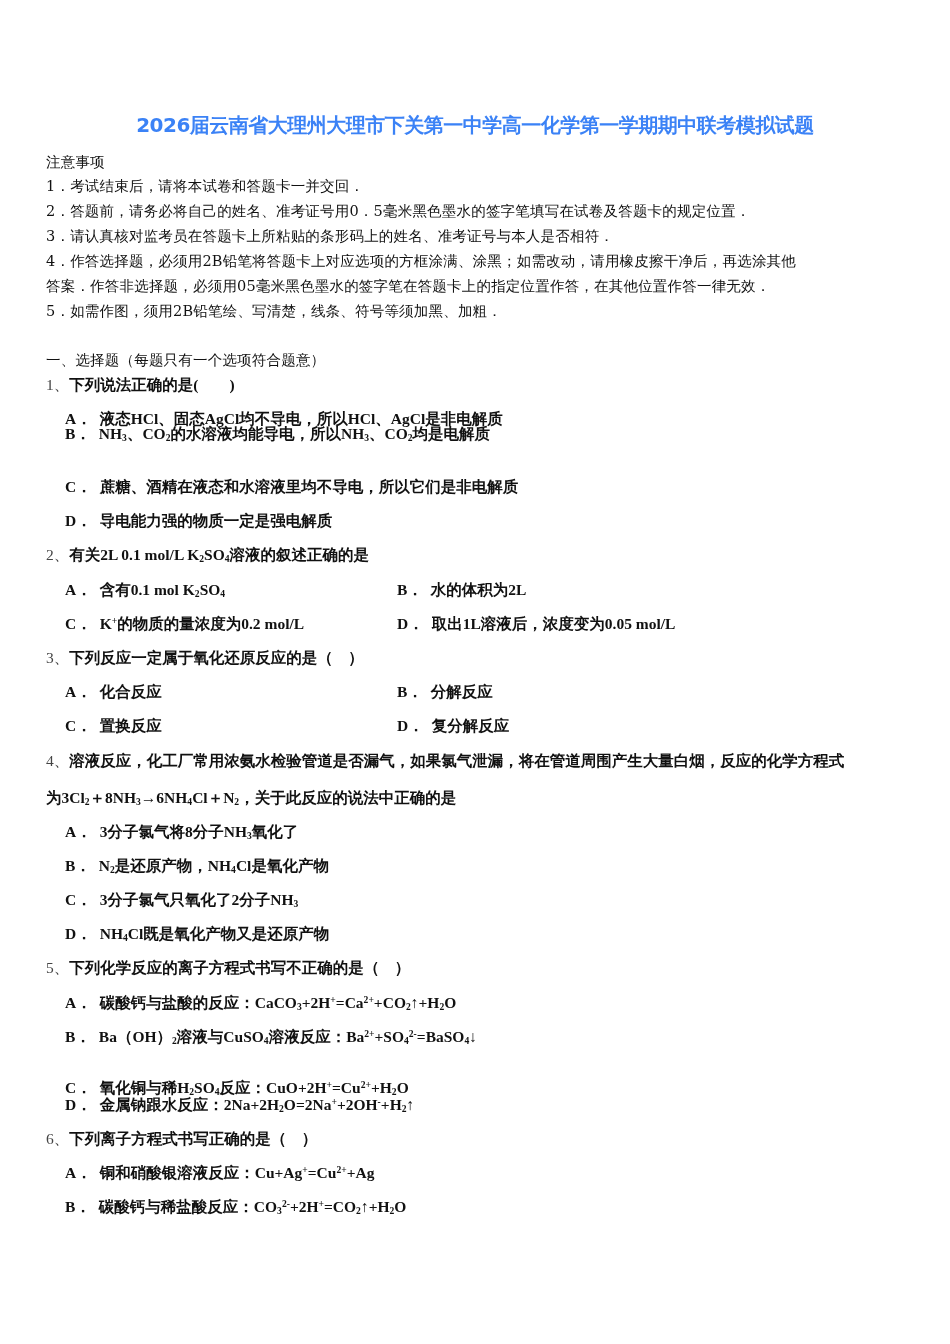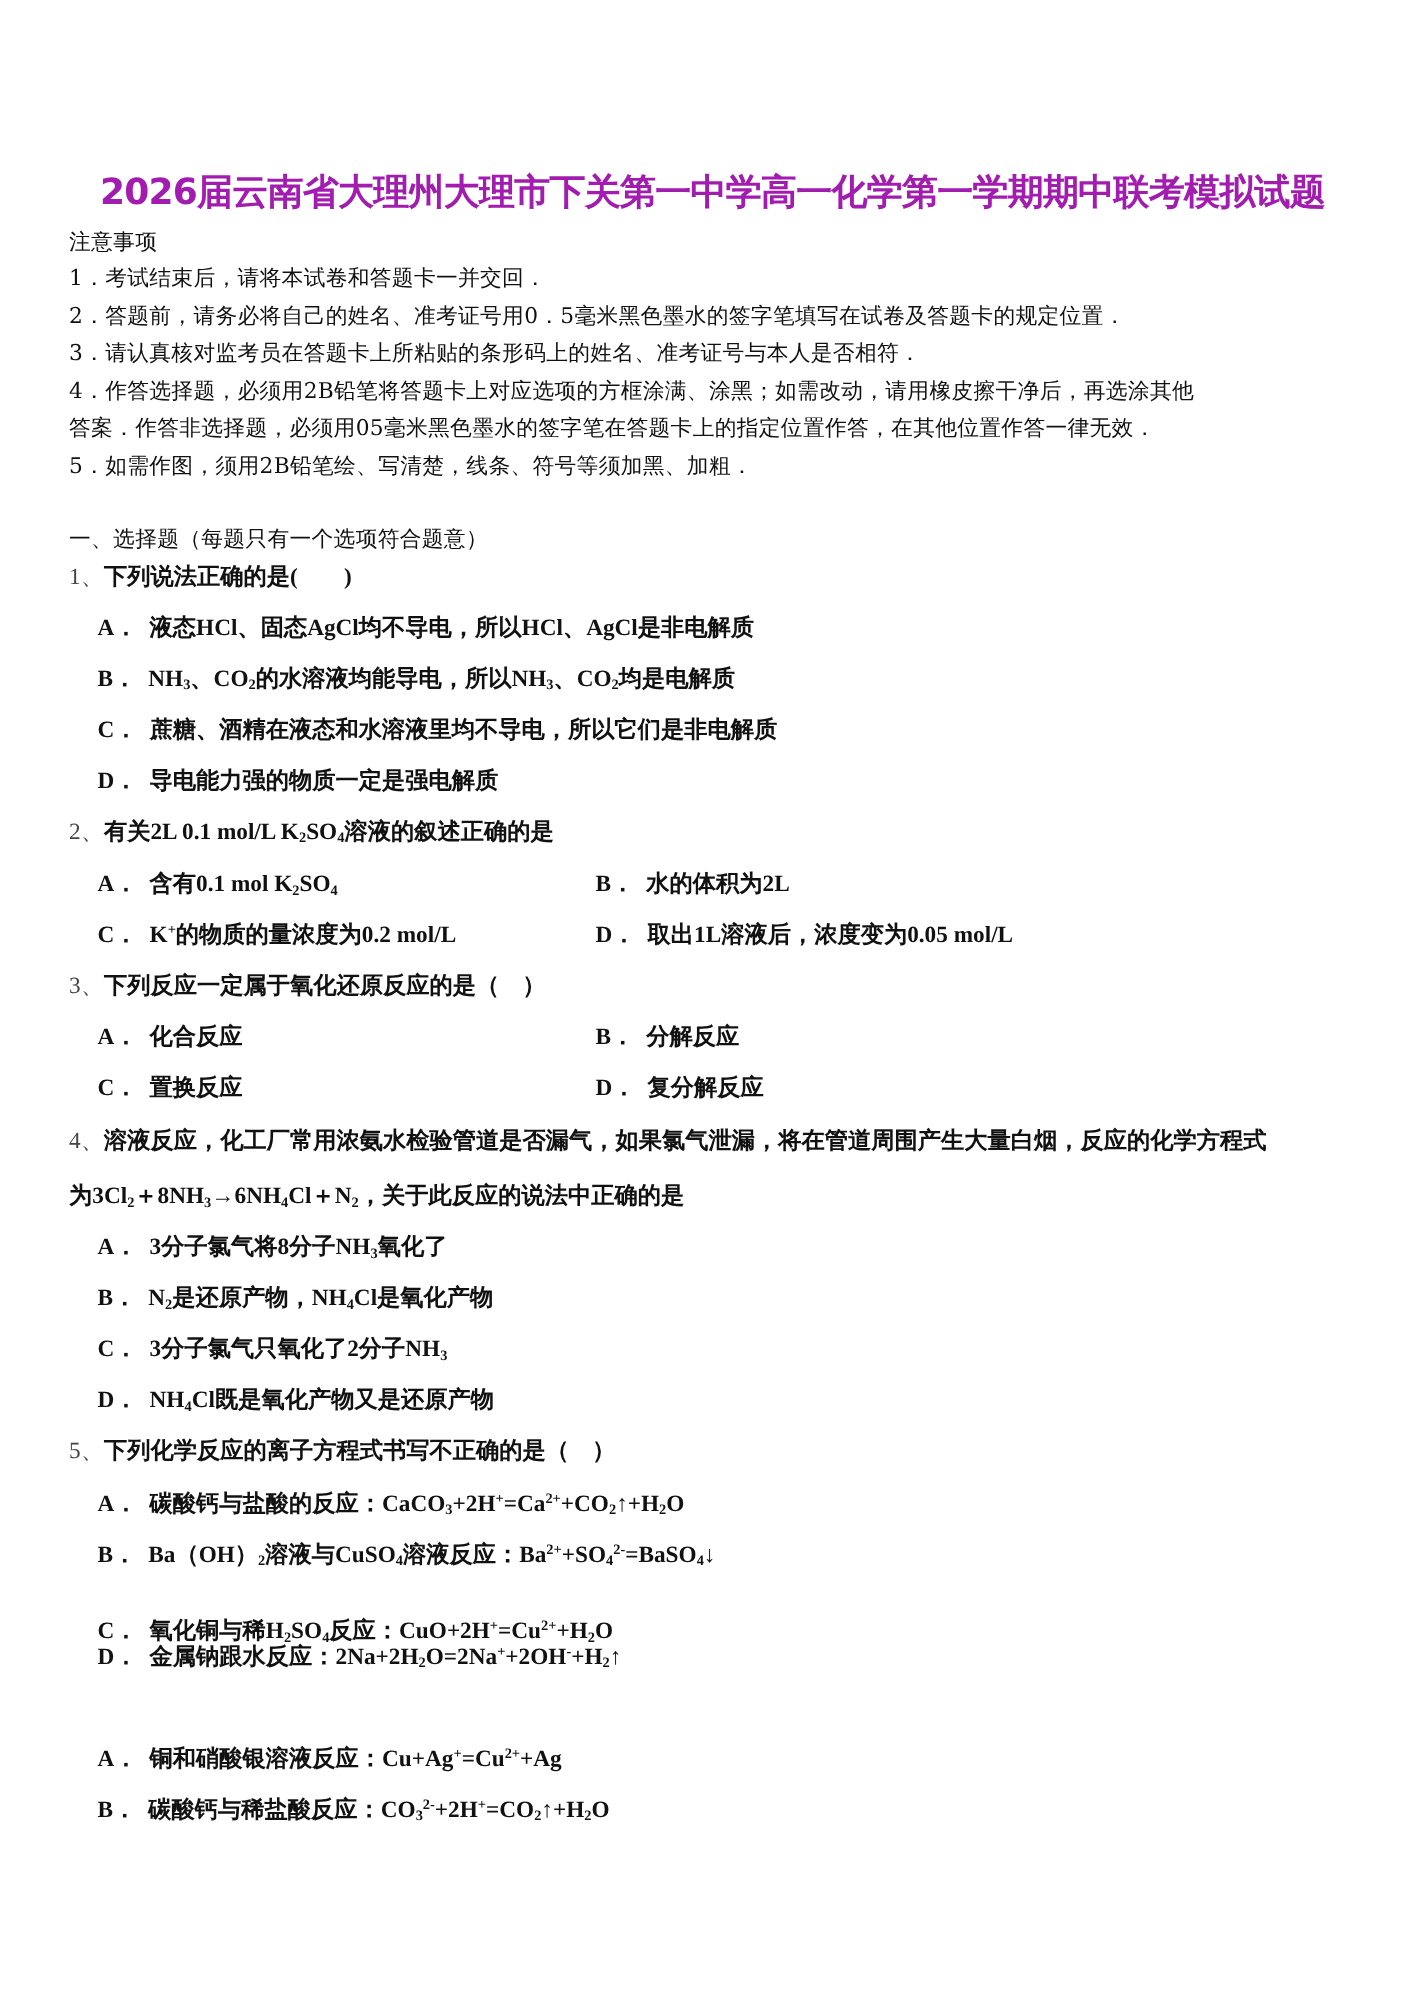--- a/index.html
+++ b/index.html
@@ -1,21 +1,21 @@
 <!DOCTYPE html>
 <html><head>
 <meta charset="utf-8">
 <style>
   html, body { margin: 0; padding: 0; background: #ffffff; }
   body { width: 950px; height: 1344px; position: relative; overflow: hidden;
          font-family: "DejaVu Serif", "Liberation Serif", serif; color: #111; }
   .page { position: absolute; left: 0; top: 0; width: 950px; height: 1344px; }
   .title { position: absolute; left: 0; width: 950px; top: 112px; text-align: center;
            font-family: "DejaVu Sans", "Liberation Sans", sans-serif; font-weight: bold;
-           font-size: 24px; letter-spacing: -0.5px; color: #a21caf; }
+           font-size: 20px; letter-spacing: -0.5px; color: #3b82f6; }
   .line { position: absolute; left: 46px; white-space: nowrap; font-size: 14.5px; line-height: 20px; }
   .notice { font-family: "DejaVu Serif", "Liberation Serif", serif; font-size: 14.5px; letter-spacing: 0.2px; }
   .q { font-weight: bold; font-family: "Liberation Serif", "DejaVu Serif", serif; font-size: 15.5px; text-align: center; }
   .q .num { font-weight: normal; color: #444; }
   .opt { font-weight: bold; font-family: "Liberation Serif", "DejaVu Serif", serif; font-size: 15.5px; margin-left: 19px; }
   .opt .lab { display: inline-block; margin-right: 8px; }
   .opt-right { left: 378px; }
   .light { font-weight: bold; font-family: "Liberation Serif", "DejaVu Serif", serif; }
   sub { font-size: 0.62em; vertical-align: -0.25em; line-height: 0; }
   sup { font-size: 0.62em; vertical-align: 0.55em; line-height: 0; }
@@ -33,21 +33,21 @@
   <div class="line notice" style="top:251px">4．作答选择题，必须用2B铅笔将答题卡上对应选项的方框涂满、涂黑；如需改动，请用橡皮擦干净后，再选涂其他</div>
   <div class="line notice" style="top:276px">答案．作答非选择题，必须用05毫米黑色墨水的签字笔在答题卡上的指定位置作答，在其他位置作答一律无效．</div>
   <div class="line notice" style="top:301px">5．如需作图，须用2B铅笔绘、写清楚，线条、符号等须加黑、加粗．</div>
 
   <div class="line notice" style="top:350px">一、选择题（每题只有一个选项符合题意）</div>
 
   <div class="line q" style="top:375px">
     <span class="num">1、</span><span><span>下列说法正确的是(　　)</span></span>
   </div>
   <div class="line opt" style="top:409px"><span class="lab">A．</span><span><span>液态HCl、固态AgCl均不导电，所以HCl、AgCl是非电解质</span></span></div>
-  <div class="line opt" style="top:443px"><span class="lab">B．</span><span><span>NH</span><sub>3</sub><span>、CO</span><sub>2</sub><span>的水溶液均能导电，所以NH</span><sub>3</sub><span>、CO</span><sub>2</sub><span>均是电解质</span></span></div>
+  <div class="line opt" style="top:424px"><span class="lab">B．</span><span><span>NH</span><sub>3</sub><span>、CO</span><sub>2</sub><span>的水溶液均能导电，所以NH</span><sub>3</sub><span>、CO</span><sub>2</sub><span>均是电解质</span></span></div>
   <div class="line opt" style="top:511px"><span class="lab">D．</span><span><span>导电能力强的物质一定是强电解质</span></span></div>
   <div class="line opt" style="top:477px"><span class="lab">C．</span><span><span>蔗糖、酒精在液态和水溶液里均不导电，所以它们是非电解质</span></span></div>
 
   <div class="line q" style="top:545px">
     <span class="num">2、</span><span><span>有关2L 0.1 mol/L K</span><sub>2</sub><span>SO</span><sub>4</sub><span>溶液的叙述正确的是</span></span>
   </div>
   <div class="line opt" style="top:580px"><span class="lab">A．</span><span><span>含有0.1 mol K</span><sub>2</sub><span>SO</span><sub>4</sub></span></div>
   <div class="line opt opt-right" style="top:580px"><span class="lab">B．</span><span><span>水的体积为2L</span></span></div>
   <div class="line opt" style="top:614px"><span class="lab">C．</span><span><span>K</span><sup>+</sup><span>的物质的量浓度为0.2 mol/L</span></span></div>
   <div class="line opt opt-right" style="top:614px"><span class="lab">D．</span><span><span>取出1L溶液后，浓度变为0.05 mol/L</span></span></div>
@@ -70,15 +70,18 @@
   <div class="line opt" style="top:924px"><span class="lab">D．</span><span><span>NH</span><sub>4</sub><span>Cl既是氧化产物又是还原产物</span></span></div>
 
   <div class="line q" style="top:958px">
     <span class="num">5、</span><span><span>下列化学反应的离子方程式书写不正确的是（　）</span></span>
   </div>
   <div class="line opt" style="top:993px"><span class="lab">A．</span><span><span>碳酸钙与盐酸的反应：CaCO</span><sub>3</sub><span>+2H</span><sup>+</sup><span>=Ca</span><sup>2+</sup><span>+CO</span><sub>2</sub><span>↑+H</span><sub>2</sub><span>O</span></span></div>
   <div class="line opt" style="top:1027px"><span class="lab">B．</span><span><span>Ba（OH）</span><sub>2</sub><span>溶液与CuSO</span><sub>4</sub><span>溶液反应：Ba</span><sup>2+</sup><span>+SO</span><sub>4</sub><sup>2-</sup><span>=BaSO</span><sub>4</sub><span>↓</span></span></div>
   <div class="line opt" style="top:1078px"><span class="lab">C．</span><span><span>氧化铜与稀H</span><sub>2</sub><span>SO</span><sub>4</sub><span>反应：CuO+2H</span><sup>+</sup><span>=Cu</span><sup>2+</sup><span>+H</span><sub>2</sub><span>O</span></span></div>
   <div class="line opt" style="top:1095px"><span class="lab">D．</span><span><span>金属钠跟水反应：2Na+2H</span><sub>2</sub><span>O=2Na</span><sup>+</sup><span>+2OH</span><sup>-</sup><span>+H</span><sub>2</sub><span>↑</span></span></div>
 
+  <div class="line q" style="top:1129px">
+    <span class="num">6、</span><span><span>下列离子方程式书写正确的是（　）</span></span>
+  </div>
   <div class="line opt" style="top:1163px"><span class="lab">A．</span><span><span>铜和硝酸银溶液反应：</span><span class="light">Cu+Ag</span><sup class="light">+</sup><span class="light">=Cu</span><sup class="light">2+</sup><span class="light">+Ag</span></span></div>
   <div class="line opt" style="top:1197px"><span class="lab">B．</span><span><span>碳酸钙与稀盐酸反应：</span><span class="light">CO</span><sub class="light">3</sub><sup class="light">2-</sup><span class="light">+2H</span><sup class="light">+</sup><span class="light">=CO</span><sub class="light">2</sub><span class="light">↑+H</span><sub class="light">2</sub><span class="light">O</span></span></div>
 </div>
 
 </body></html>

